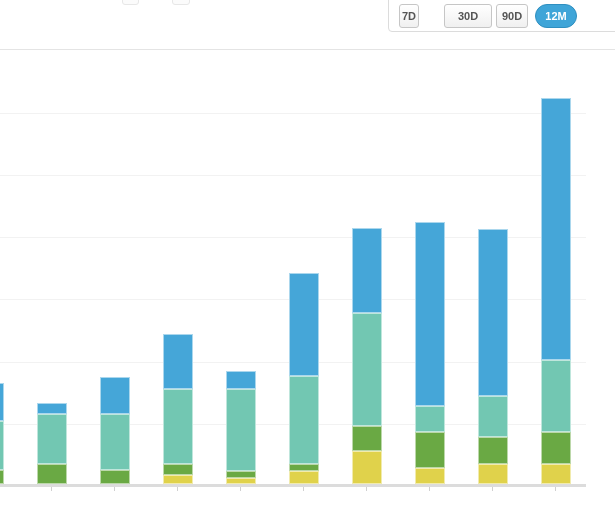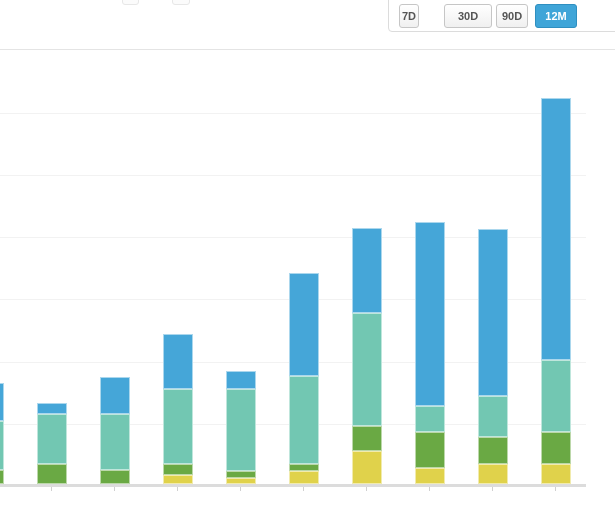--- a/index.html
+++ b/index.html
@@ -28,21 +28,21 @@
     background:linear-gradient(#ffffff,#f0f0f0);
     color:#555555;font-size:11px;font-weight:bold;
     font-family:"Liberation Sans", sans-serif;
     text-align:center;line-height:22px;padding:0;cursor:pointer;
   }
   .range-btn.b1{left:10px;width:20px;}
   .range-btn.b2{left:55px;width:48px;}
   .range-btn.b3{left:100px;width:32px;margin-left:7px;}
   .range-btn.b4{left:146px;width:42px;}
   .range-btn.active{
-    background:#3fa5d8;border-color:#2f8fc0;color:#ffffff;
+    background:#3fa5d8;border-color:#2f8fc0;color:#ffffff;border-radius:12px;
   }
 
   .header-divider{
     position:absolute;left:0;top:49px;width:615px;height:1px;
     background:#e4e4e4;
   }
 
   .chart{position:absolute;left:0;top:50px;width:615px;height:465px;}
   .plot-area{position:absolute;left:0;top:0;width:615px;height:465px;overflow:hidden;}
   .gridline{position:absolute;left:0;height:1px;background:#f2f2f2;}

